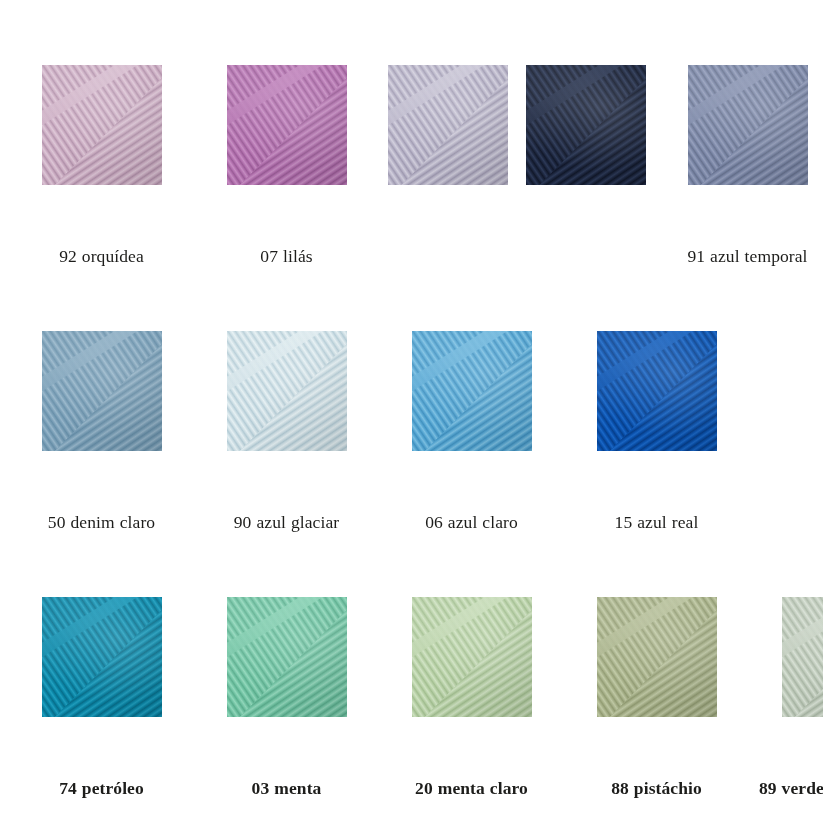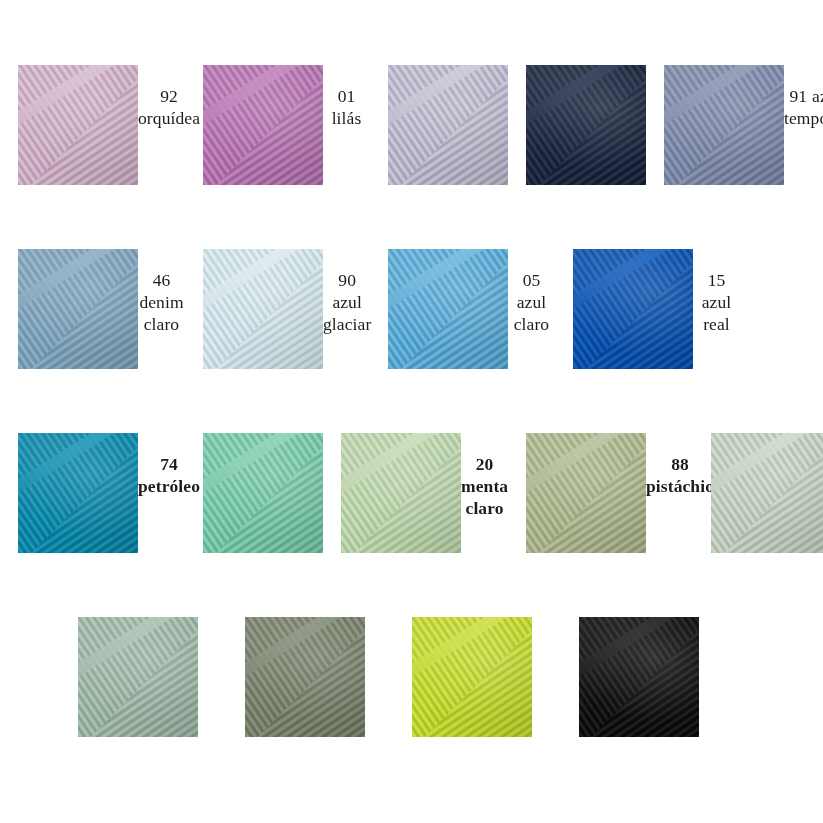--- a/index.html
+++ b/index.html
@@ -31,20 +31,23 @@
   }
   .color-row.row-0 { padding-top: 65px; }
   .color-row.row-1 { padding-top: 64px; }
   .color-row.row-2 { padding-top: 64px; font-weight: bold; }
   .color-row.row-3 { padding-top: 64px; justify-content: center; }
 
   .swatch-cell {
     width: 167px;
     margin-left: 18px;
     display: flex;
+    flex-direction: column;
+    align-items: center;
+    gap: 40px;
   }
   .color-row.row-3 .swatch-cell { margin-left: 0; width: 167px; }
 
   .swatch {
     position: relative;
     width: 120px;
     height: 120px;
     overflow: hidden;
     flex: 0 0 auto;
   }
@@ -119,21 +122,21 @@
       <div class="swatch" style="background: rgb(180, 114, 176);">
           <div class="yarn-upper" style="background: rgb(180, 114, 176);">
             <div class="strands" style="background: repeating-linear-gradient(90deg, rgb(154, 92, 151) 0px, rgb(180, 114, 176) 1.4px, rgb(199, 142, 195) 3.1px, rgb(180, 114, 176) 4.6px, rgb(154, 92, 151) 6.2px);"></div>
           </div>
           <div class="yarn-lower" style="background: rgb(180, 114, 176);">
             <div class="strands" style="background: repeating-linear-gradient(90deg, rgb(154, 92, 151) 0px, rgb(180, 114, 176) 1.5px, rgb(199, 142, 195) 3.3px, rgb(180, 114, 176) 5px, rgb(154, 92, 151) 6.6px);"></div>
           </div>
           <div class="seam" style="background: linear-gradient(rgb(199, 142, 195) 0%, rgb(180, 114, 176) 55%, rgb(154, 92, 151) 100%); opacity: 0.85;"></div>
           <div class="sheen" style="background: radial-gradient(120% 95% at 62% 34%, rgba(255, 255, 255, 0.16) 0%, rgba(255, 255, 255, 0) 58%), linear-gradient(135deg, rgba(255, 255, 255, 0.1) 0%, rgba(0, 0, 0, 0) 45%, rgba(0, 0, 0, 0.12) 100%);"></div>
         </div>
-      <div class="swatch-label">01 lilás</div>
+      <div class="swatch-label">07 lilás</div>
     </div>
     <div class="swatch-cell">
       <div class="swatch" style="background: rgb(186, 182, 202);">
           <div class="yarn-upper" style="background: rgb(186, 182, 202);">
             <div class="strands" style="background: repeating-linear-gradient(90deg, rgb(160, 155, 178) 0px, rgb(186, 182, 202) 1.4px, rgb(210, 207, 221) 3.1px, rgb(186, 182, 202) 4.6px, rgb(160, 155, 178) 6.2px);"></div>
           </div>
           <div class="yarn-lower" style="background: rgb(186, 182, 202);">
             <div class="strands" style="background: repeating-linear-gradient(90deg, rgb(160, 155, 178) 0px, rgb(186, 182, 202) 1.5px, rgb(210, 207, 221) 3.3px, rgb(186, 182, 202) 5px, rgb(160, 155, 178) 6.6px);"></div>
           </div>
           <div class="seam" style="background: linear-gradient(rgb(210, 207, 221) 0%, rgb(186, 182, 202) 55%, rgb(160, 155, 178) 100%); opacity: 0.85;"></div>
@@ -172,21 +175,21 @@
       <div class="swatch" style="background: rgb(123, 160, 184);">
           <div class="yarn-upper" style="background: rgb(123, 160, 184);">
             <div class="strands" style="background: repeating-linear-gradient(90deg, rgb(103, 143, 169) 0px, rgb(123, 160, 184) 1.4px, rgb(151, 182, 202) 3.1px, rgb(123, 160, 184) 4.6px, rgb(103, 143, 169) 6.2px);"></div>
           </div>
           <div class="yarn-lower" style="background: rgb(123, 160, 184);">
             <div class="strands" style="background: repeating-linear-gradient(90deg, rgb(103, 143, 169) 0px, rgb(123, 160, 184) 1.5px, rgb(151, 182, 202) 3.3px, rgb(123, 160, 184) 5px, rgb(103, 143, 169) 6.6px);"></div>
           </div>
           <div class="seam" style="background: linear-gradient(rgb(151, 182, 202) 0%, rgb(123, 160, 184) 55%, rgb(103, 143, 169) 100%); opacity: 0.85;"></div>
           <div class="sheen" style="background: radial-gradient(120% 95% at 62% 34%, rgba(255, 255, 255, 0.16) 0%, rgba(255, 255, 255, 0) 58%), linear-gradient(135deg, rgba(255, 255, 255, 0.1) 0%, rgba(0, 0, 0, 0) 45%, rgba(0, 0, 0, 0.12) 100%);"></div>
         </div>
-      <div class="swatch-label">46 denim claro</div>
+      <div class="swatch-label">50 denim claro</div>
     </div>
     <div class="swatch-cell">
       <div class="swatch" style="background: rgb(207, 224, 230);">
           <div class="yarn-upper" style="background: rgb(207, 224, 230);">
             <div class="strands" style="background: repeating-linear-gradient(90deg, rgb(180, 204, 214) 0px, rgb(207, 224, 230) 1.4px, rgb(229, 240, 243) 3.1px, rgb(207, 224, 230) 4.6px, rgb(180, 204, 214) 6.2px);"></div>
           </div>
           <div class="yarn-lower" style="background: rgb(207, 224, 230);">
             <div class="strands" style="background: repeating-linear-gradient(90deg, rgb(180, 204, 214) 0px, rgb(207, 224, 230) 1.5px, rgb(229, 240, 243) 3.3px, rgb(207, 224, 230) 5px, rgb(180, 204, 214) 6.6px);"></div>
           </div>
           <div class="seam" style="background: linear-gradient(rgb(229, 240, 243) 0%, rgb(207, 224, 230) 55%, rgb(180, 204, 214) 100%); opacity: 0.85;"></div>
@@ -198,21 +201,21 @@
       <div class="swatch" style="background: rgb(88, 168, 212);">
           <div class="yarn-upper" style="background: rgb(88, 168, 212);">
             <div class="strands" style="background: repeating-linear-gradient(90deg, rgb(64, 145, 192) 0px, rgb(88, 168, 212) 1.4px, rgb(124, 192, 226) 3.1px, rgb(88, 168, 212) 4.6px, rgb(64, 145, 192) 6.2px);"></div>
           </div>
           <div class="yarn-lower" style="background: rgb(88, 168, 212);">
             <div class="strands" style="background: repeating-linear-gradient(90deg, rgb(64, 145, 192) 0px, rgb(88, 168, 212) 1.5px, rgb(124, 192, 226) 3.3px, rgb(88, 168, 212) 5px, rgb(64, 145, 192) 6.6px);"></div>
           </div>
           <div class="seam" style="background: linear-gradient(rgb(124, 192, 226) 0%, rgb(88, 168, 212) 55%, rgb(64, 145, 192) 100%); opacity: 0.85;"></div>
           <div class="sheen" style="background: radial-gradient(120% 95% at 62% 34%, rgba(255, 255, 255, 0.16) 0%, rgba(255, 255, 255, 0) 58%), linear-gradient(135deg, rgba(255, 255, 255, 0.1) 0%, rgba(0, 0, 0, 0) 45%, rgba(0, 0, 0, 0.12) 100%);"></div>
         </div>
-      <div class="swatch-label">05 azul claro</div>
+      <div class="swatch-label">06 azul claro</div>
     </div>
     <div class="swatch-cell">
       <div class="swatch" style="background: rgb(10, 81, 173);">
           <div class="yarn-upper" style="background: rgb(10, 81, 173);">
             <div class="strands" style="background: repeating-linear-gradient(90deg, rgb(6, 63, 140) 0px, rgb(10, 81, 173) 1.4px, rgb(26, 104, 200) 3.1px, rgb(10, 81, 173) 4.6px, rgb(6, 63, 140) 6.2px);"></div>
           </div>
           <div class="yarn-lower" style="background: rgb(10, 81, 173);">
             <div class="strands" style="background: repeating-linear-gradient(90deg, rgb(6, 63, 140) 0px, rgb(10, 81, 173) 1.5px, rgb(26, 104, 200) 3.3px, rgb(10, 81, 173) 5px, rgb(6, 63, 140) 6.6px);"></div>
           </div>
           <div class="seam" style="background: linear-gradient(rgb(26, 104, 200) 0%, rgb(10, 81, 173) 55%, rgb(6, 63, 140) 100%); opacity: 0.85;"></div>
@@ -240,20 +243,21 @@
       <div class="swatch" style="background: rgb(115, 197, 165);">
           <div class="yarn-upper" style="background: rgb(115, 197, 165);">
             <div class="strands" style="background: repeating-linear-gradient(90deg, rgb(91, 174, 142) 0px, rgb(115, 197, 165) 1.4px, rgb(147, 216, 188) 3.1px, rgb(115, 197, 165) 4.6px, rgb(91, 174, 142) 6.2px);"></div>
           </div>
           <div class="yarn-lower" style="background: rgb(115, 197, 165);">
             <div class="strands" style="background: repeating-linear-gradient(90deg, rgb(91, 174, 142) 0px, rgb(115, 197, 165) 1.5px, rgb(147, 216, 188) 3.3px, rgb(115, 197, 165) 5px, rgb(91, 174, 142) 6.6px);"></div>
           </div>
           <div class="seam" style="background: linear-gradient(rgb(147, 216, 188) 0%, rgb(115, 197, 165) 55%, rgb(91, 174, 142) 100%); opacity: 0.85;"></div>
           <div class="sheen" style="background: radial-gradient(120% 95% at 62% 34%, rgba(255, 255, 255, 0.16) 0%, rgba(255, 255, 255, 0) 58%), linear-gradient(135deg, rgba(255, 255, 255, 0.1) 0%, rgba(0, 0, 0, 0) 45%, rgba(0, 0, 0, 0.12) 100%);"></div>
         </div>
+      <div class="swatch-label">03 menta</div>
     </div>
     <div class="swatch-cell">
       <div class="swatch" style="background: rgb(185, 210, 168);">
           <div class="yarn-upper" style="background: rgb(185, 210, 168);">
             <div class="strands" style="background: repeating-linear-gradient(90deg, rgb(162, 190, 144) 0px, rgb(185, 210, 168) 1.4px, rgb(207, 226, 194) 3.1px, rgb(185, 210, 168) 4.6px, rgb(162, 190, 144) 6.2px);"></div>
           </div>
           <div class="yarn-lower" style="background: rgb(185, 210, 168);">
             <div class="strands" style="background: repeating-linear-gradient(90deg, rgb(162, 190, 144) 0px, rgb(185, 210, 168) 1.5px, rgb(207, 226, 194) 3.3px, rgb(185, 210, 168) 5px, rgb(162, 190, 144) 6.6px);"></div>
           </div>
           <div class="seam" style="background: linear-gradient(rgb(207, 226, 194) 0%, rgb(185, 210, 168) 55%, rgb(162, 190, 144) 100%); opacity: 0.85;"></div>

